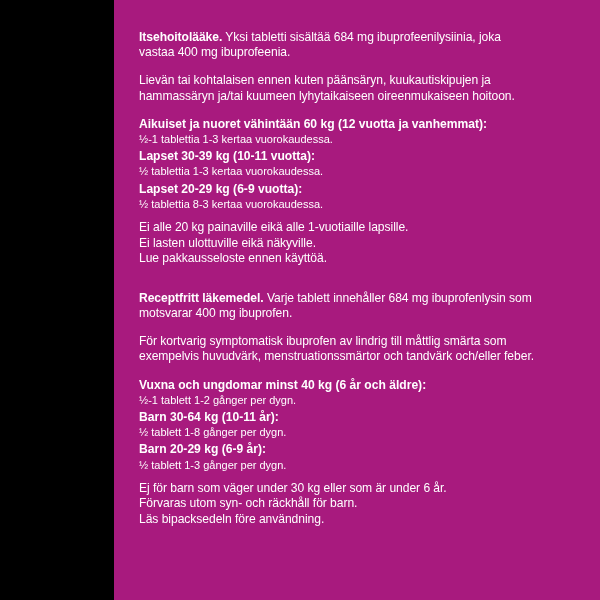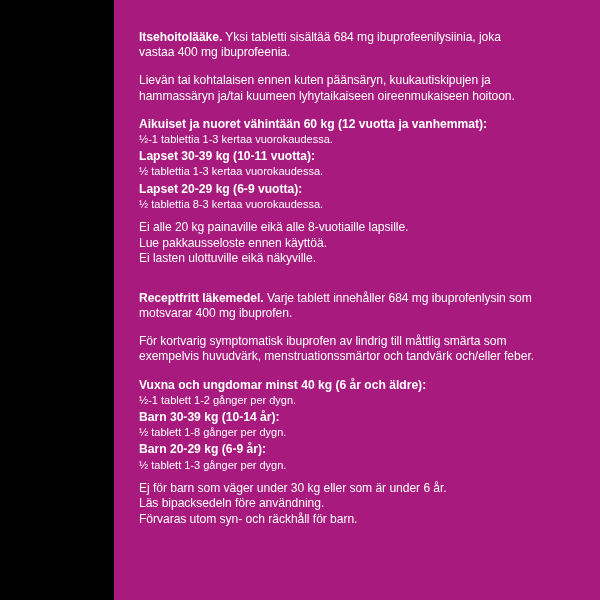--- a/index.html
+++ b/index.html
@@ -88,50 +88,50 @@
         <div class="heading">Lapset 30-39 kg (10-11 vuotta):</div>
         <div class="dose">½ tablettia 1-3 kertaa vuorokaudessa.</div>
       </div>
       <div class="dose-group">
         <div class="heading">Lapset 20-29 kg (6-9 vuotta):</div>
         <div class="dose">½ tablettia 8-3 kertaa vuorokaudessa.</div>
       </div>
     </div>
 
     <div class="block notes">
-      <div class="para">Ei alle 20 kg painaville eikä alle 8-vuotiaille lapsille.</div>
+      <div class="para">Ei alle 20 kg painaville eikä alle 1-vuotiaille lapsille.</div>
+      <div class="para">Ei lasten ulottuville eikä näkyville.</div>
       <div class="para">Lue pakkausseloste ennen käyttöä.</div>
-      <div class="para">Ei lasten ulottuville eikä näkyville.</div>
     </div>
 
     <div class="spacer-med"></div>
 
     <div class="block">
       <div class="para"><b>Receptfritt läkemedel.</b><span> Varje tablett innehåller 684 mg ibuprofenlysin som motsvarar 400 mg ibuprofen.</span></div>
     </div>
 
     <div class="block">
       <div class="para">För kortvarig symptomatisk ibuprofen av lindrig till måttlig smärta som exempelvis huvudvärk, menstruationssmärtor och tandvärk och/eller feber.</div>
     </div>
 
     <div class="block tight">
       <div class="dose-group">
         <div class="heading">Vuxna och ungdomar minst 40 kg (6 år och äldre):</div>
         <div class="dose">½-1 tablett 1-2 gånger per dygn.</div>
       </div>
       <div class="dose-group">
-        <div class="heading">Barn 30-39 kg (10-14 år):</div>
+        <div class="heading">Barn 30-64 kg (10-11 år):</div>
         <div class="dose">½ tablett 1-8 gånger per dygn.</div>
       </div>
       <div class="dose-group">
         <div class="heading">Barn 20-29 kg (6-9 år):</div>
         <div class="dose">½ tablett 1-3 gånger per dygn.</div>
       </div>
     </div>
 
     <div class="block notes">
       <div class="para">Ej för barn som väger under 30 kg eller som är under 6 år.</div>
+      <div class="para">Förvaras utom syn- och räckhåll för barn.</div>
       <div class="para">Läs bipacksedeln före användning.</div>
-      <div class="para">Förvaras utom syn- och räckhåll för barn.</div>
     </div>
 
   </div>
 </div>
 
 </body></html>

